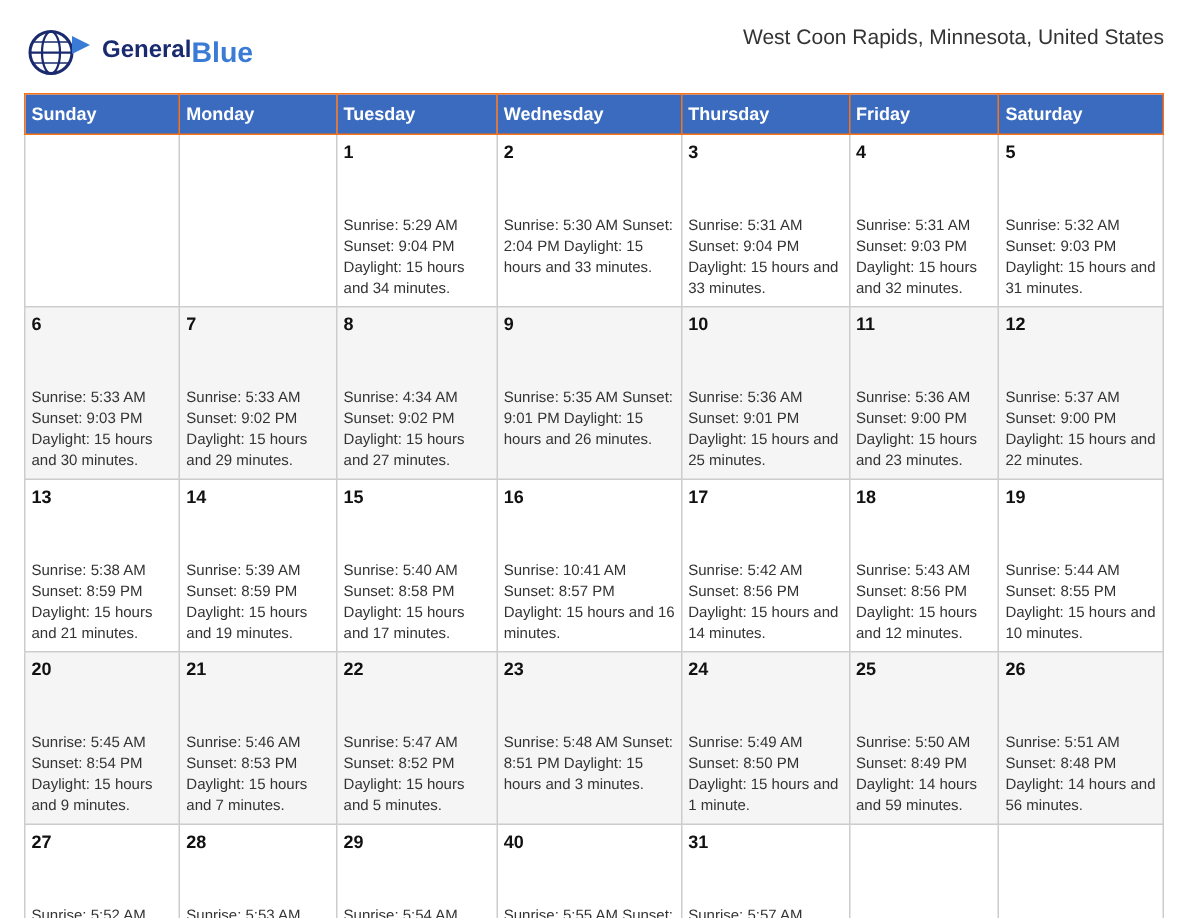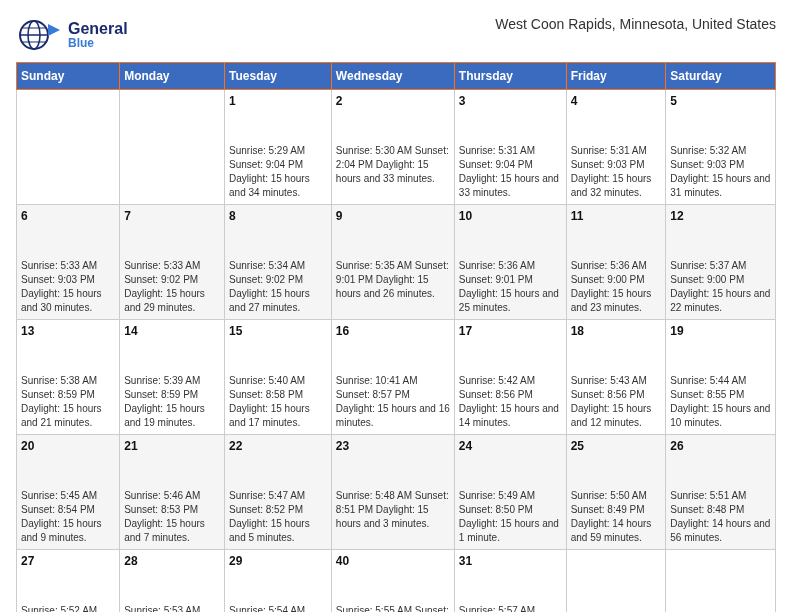--- a/index.html
+++ b/index.html
@@ -71,30 +71,30 @@
       display: flex;
       align-items: center;
       gap: 4px;
     }
     .logo-svg {
       width: 48px;
       height: 38px;
     }
     .logo-label {
       display: flex;
-      flex-direction: column;
+      flex-direction: row;
       line-height: 1;
     }
     .logo-general {
       font-size: 16px;
       font-weight: bold;
       color: #1a2a6e;
     }
     .logo-blue {
-      font-size: 12px;
+      font-size: 19px;
       font-weight: bold;
       color: #3a7bd5;
     }
   </style>
 </head>
 <body>
 
 <div class="header">
   <div class="logo-wrapper">
     <svg class="logo-svg" viewBox="0 0 48 38" xmlns="http://www.w3.org/2000/svg">
@@ -172,21 +172,21 @@
 Daylight: 15 hours and 30 minutes.</div>
         </td>
         <td>
           <div class="day-number">7</div>
           <div class="day-info">Sunrise: 5:33 AM
 Sunset: 9:02 PM
 Daylight: 15 hours and 29 minutes.</div>
         </td>
         <td>
           <div class="day-number">8</div>
-          <div class="day-info">Sunrise: 5:34 AM
+          <div class="day-info">Sunrise: 4:34 AM
 Sunset: 9:02 PM
 Daylight: 15 hours and 27 minutes.</div>
         </td>
         <td>
           <div class="day-number">9</div>
           <div class="day-info">Sunrise: 5:35 AM
 Sunset: 9:01 PM
 Daylight: 15 hours and 26 minutes.</div>
         </td>
         <td>

